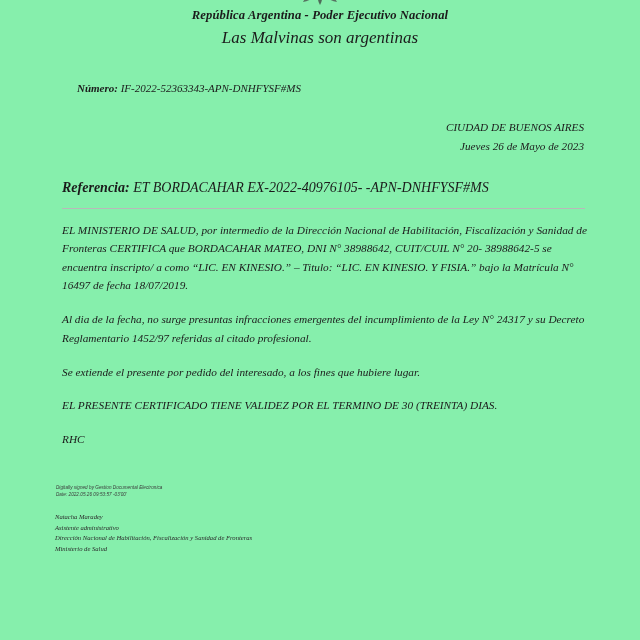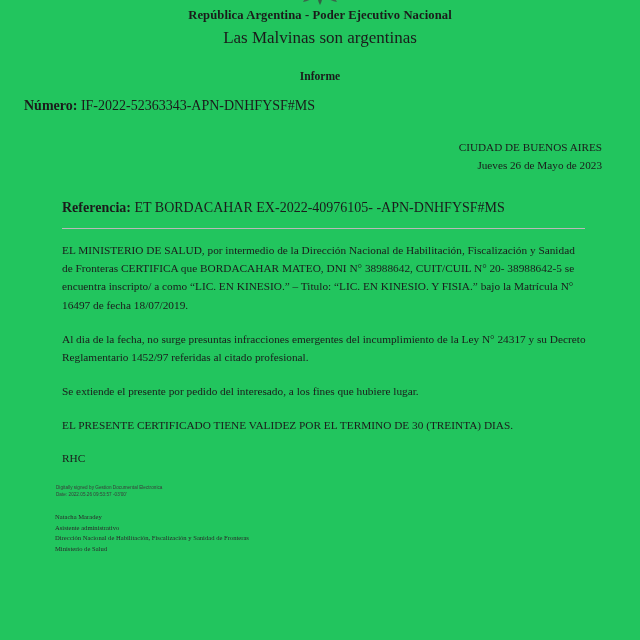--- a/index.html
+++ b/index.html
@@ -14,21 +14,22 @@
     font-family: "Liberation Serif", "DejaVu Serif", serif;
     color: #1b1b1b;
     position: relative;
   }
 
   .page {
     width: 640px;
     height: 640px;
     box-sizing: border-box;
     position: relative;
-    background: #22c55e;
+    background: #86efac;
+    font-style: italic;
   }
 
   
   .emblem-wrap {
     position: absolute;
     top: -22px;
     left: 0;
     right: 0;
     height: 30px;
     display: flex;
@@ -60,37 +61,37 @@
   }
   .doc-kind {
     text-align: center;
     font-size: 11.6px;
     font-weight: bold;
     margin-top: 20px;
   }
 
   
   .meta {
-    margin-top: 12px;
-    padding: 0 60px 0 24px;
-    font-size: 14px;
+    margin-top: 30px;
+    padding: 0 60px 0 77px;
+    font-size: 11px;
   }
   .meta-row {
     line-height: 1.5;
   }
   .lbl {
     font-weight: bold;
   }
   .val {
     font-weight: normal;
   }
 
   .place {
     margin-top: 22px;
-    padding-right: 38px;
+    padding-right: 56px;
     text-align: right;
     font-size: 11.2px;
     line-height: 1.65;
   }
 
   .ref {
     margin-top: 22px;
     padding: 0 32px 0 62px;
     font-size: 14px;
     line-height: 1.5;
@@ -157,21 +158,20 @@
       <path d="M30 17 C34 20 38 24 40 28 C34 27 29 24 27 20 Z" fill="#444"></path>
       <path d="M23 15 C20 20 20 26 23 31 C26 26 26 20 23 15 Z" fill="#3b3b3b"></path>
     </svg>
   </div>
 
   <div class="hdr">
     <div class="hdr-title">República Argentina - Poder Ejecutivo Nacional</div>
     <div class="hdr-sub">Las Malvinas son argentinas</div>
   </div>
 
-  <div class="doc-kind">Informe</div>
 
   <div class="meta">
     <div class="meta-row">
       <span class="lbl">Número:</span>
       <span class="val">IF-2022-52363343-APN-DNHFYSF#MS</span>
     </div>
   </div>
 
   <div class="place">
     <div>CIUDAD DE BUENOS AIRES</div>

